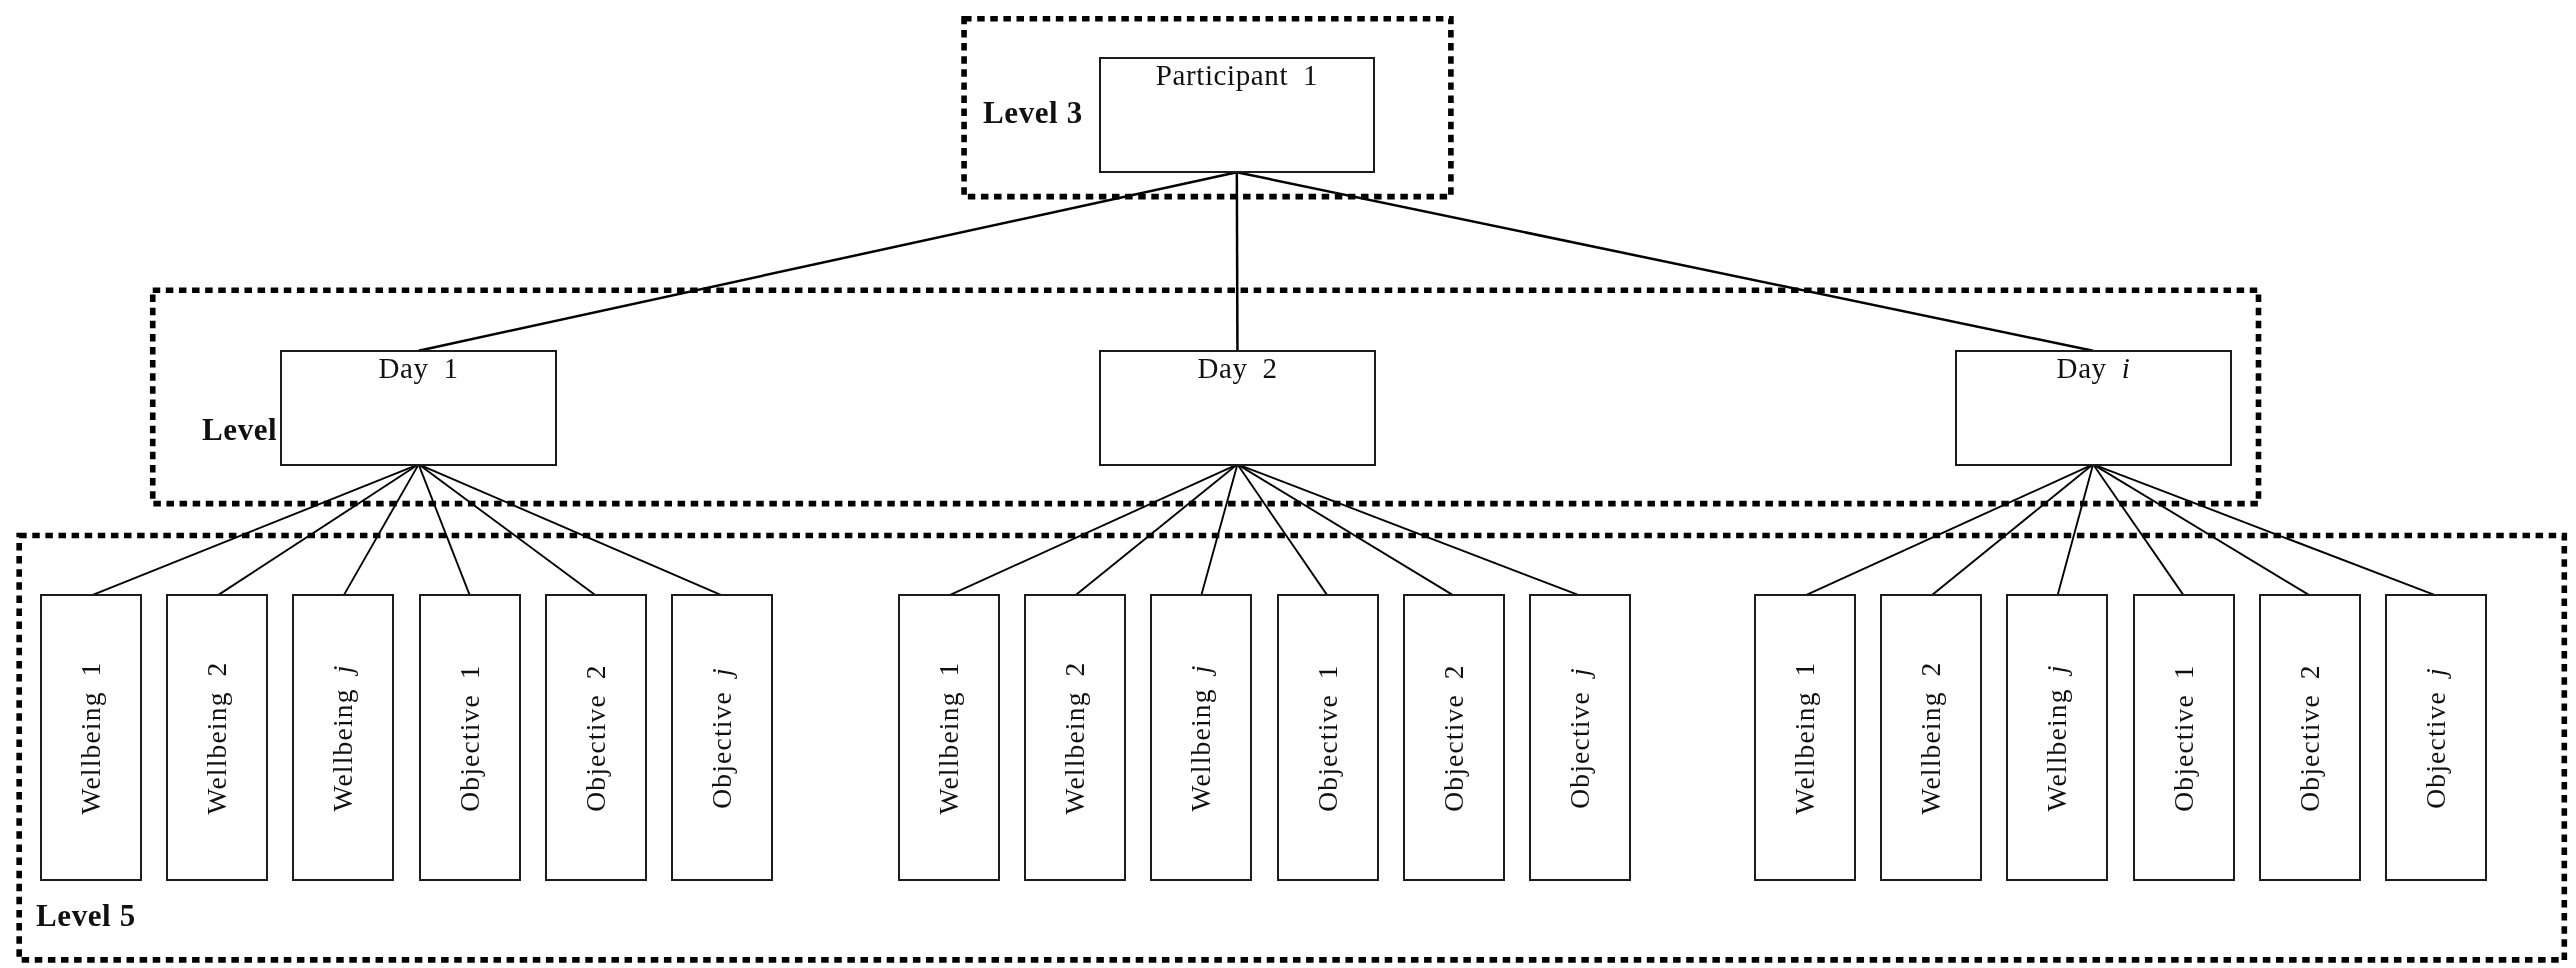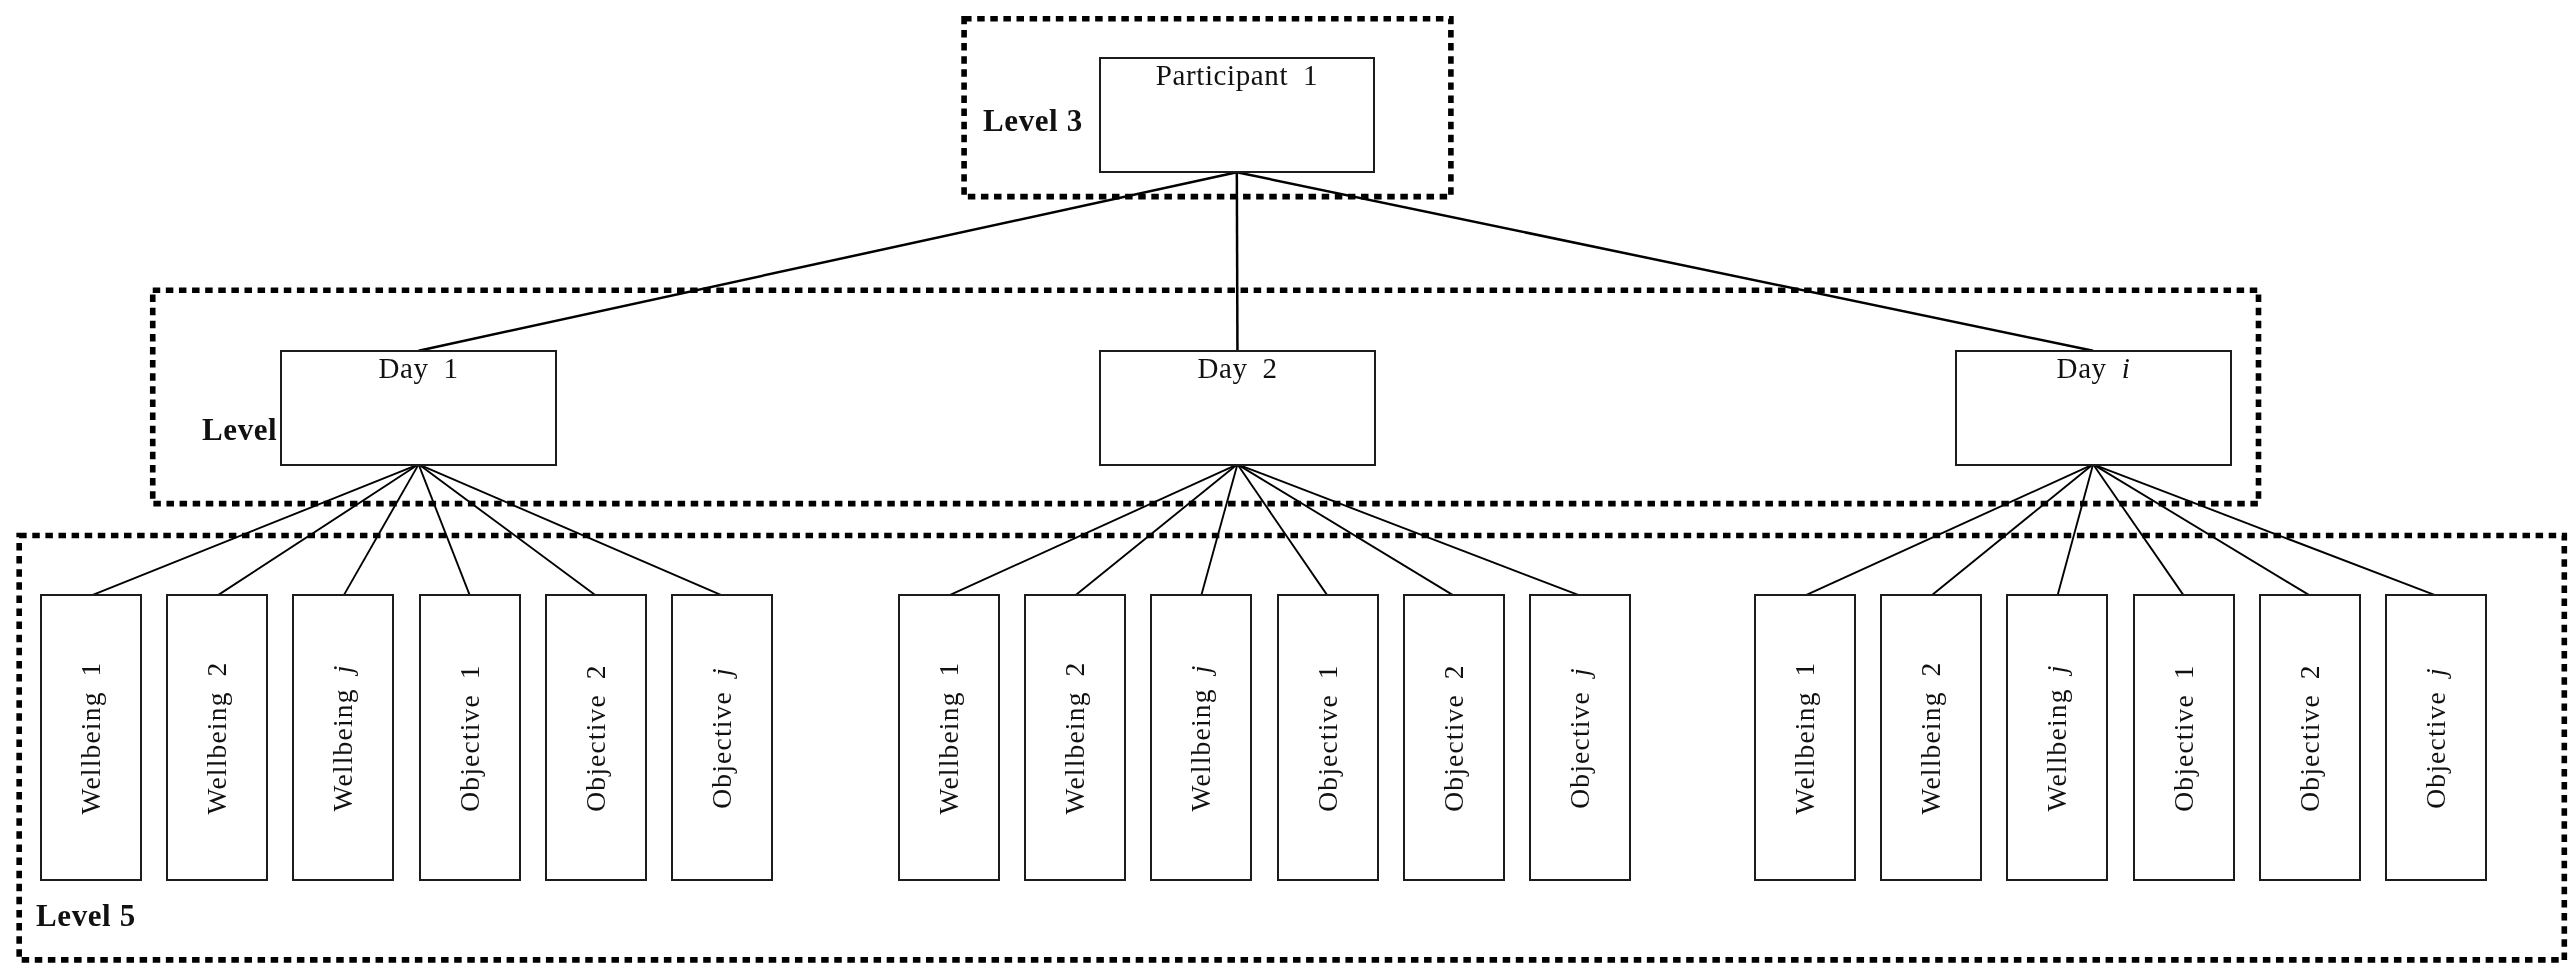--- a/index.html
+++ b/index.html
@@ -95,21 +95,21 @@
     <line x1="1982" y1="744" x2="2530" y2="954" stroke="#000" stroke-width="3"></line>
 
     <line x1="3353" y1="744" x2="2892" y2="954" stroke="#000" stroke-width="3"></line>
     <line x1="3353" y1="744" x2="3094" y2="954" stroke="#000" stroke-width="3"></line>
     <line x1="3353" y1="744" x2="3296" y2="954" stroke="#000" stroke-width="3"></line>
     <line x1="3353" y1="744" x2="3498" y2="954" stroke="#000" stroke-width="3"></line>
     <line x1="3353" y1="744" x2="3700" y2="954" stroke="#000" stroke-width="3"></line>
     <line x1="3353" y1="744" x2="3902" y2="954" stroke="#000" stroke-width="3"></line>
   </svg>
 
-  <div class="lvl" style="left:983px; top:103px;text-align:right;">Level 3</div>
+  <div class="lvl" style="left:983px; top:95px;text-align:right;">Level 3</div>
   <div class="lvl" style="left:169px;  top:412px;margin-left:33px;">Level 2</div>
   <div class="lvl" style="left:36px;   top:898px;">Level 5</div>
 
   <div class="hbox" style="left:1099px; top:57px; width:276px; height:116px;">
     <span>Participant</span>
     <span class="idx" data-italic="false">1</span>
   </div>
 
   <div class="hbox" style="left:280px; top:350px; width:277px; height:116px;">
     <span>Day</span>

